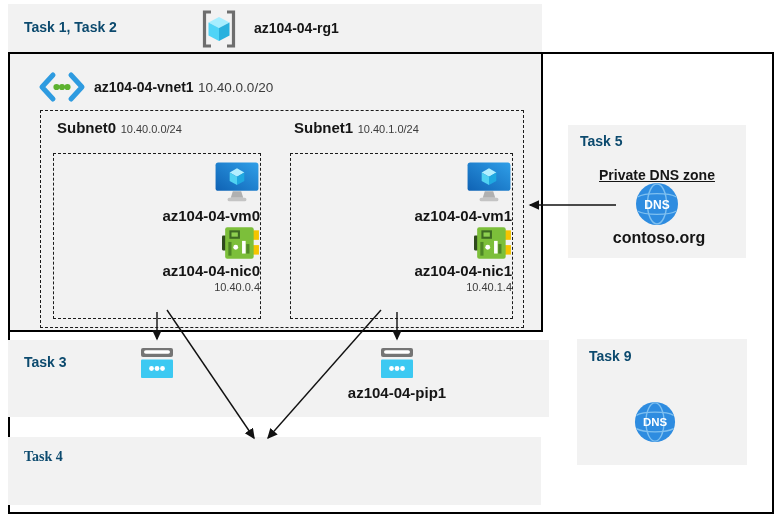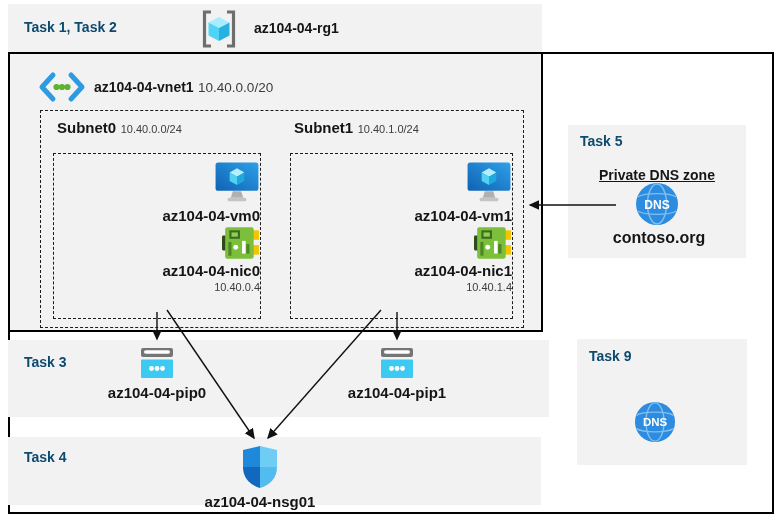--- a/index.html
+++ b/index.html
@@ -150,53 +150,39 @@
       <span style="display:inline-block;">
         <svg width="36" height="34" viewBox="0 0 36 32">
           <rect x="2" y="1" width="32" height="9" rx="2" fill="#757575"></rect>
           <rect x="5" y="3.2" width="26" height="3.6" rx="1.8" fill="#ffffff"></rect>
           <rect x="2" y="12.5" width="32" height="18.5" rx="1" fill="#3cc9f2"></rect>
           <circle cx="12.5" cy="21.5" r="2.4" fill="#ffffff"></circle>
           <circle cx="18" cy="21.5" r="2.4" fill="#ffffff"></circle>
           <circle cx="23.5" cy="21.5" r="2.4" fill="#ffffff"></circle>
         </svg>
       </span>
-      <div class="bname">az104-04-pip0</div>
     </div>
 
     <div class="abs ctr" style="left:329px;top:6px;width:120px;">
       <span style="display:inline-block;">
         <svg width="36" height="34" viewBox="0 0 36 32">
           <rect x="2" y="1" width="32" height="9" rx="2" fill="#757575"></rect>
           <rect x="5" y="3.2" width="26" height="3.6" rx="1.8" fill="#ffffff"></rect>
           <rect x="2" y="12.5" width="32" height="18.5" rx="1" fill="#3cc9f2"></rect>
           <circle cx="12.5" cy="21.5" r="2.4" fill="#ffffff"></circle>
           <circle cx="18" cy="21.5" r="2.4" fill="#ffffff"></circle>
           <circle cx="23.5" cy="21.5" r="2.4" fill="#ffffff"></circle>
         </svg>
       </span>
       <div class="bname">az104-04-pip1</div>
     </div>
   </div>
 
-  <div class="abs gray" style="left:8px;top:437px;width:533px;height:68px;">
+  <div class="abs gray" style="left:8px;top:437px;width:533px;height:68px;font-family:Liberation Serif, serif;">
     <div class="abs task-label" style="left:16px;top:12px;">Task 4</div>
-    <div class="abs ctr" style="left:182px;top:8px;width:140px;">
-      <span style="display:inline-block;">
-        <svg width="36" height="44" viewBox="0 0 36 44">
-          <g clip-path="url(#shieldclip)">
-            <rect x="0" y="0" width="18" height="22" fill="#1e88db"></rect>
-            <rect x="18" y="0" width="18" height="22" fill="#6fcdf5"></rect>
-            <rect x="0" y="22" width="18" height="22" fill="#1268be"></rect>
-            <rect x="18" y="22" width="18" height="22" fill="#52bcef"></rect>
-          </g>
-        </svg>
-      </span>
-      <div class="bname">az104-04-nsg01</div>
-    </div>
   </div>
 
   <div class="abs gray" style="left:568px;top:125px;width:178px;height:133px;">
     <div class="abs task-label" style="left:12px;top:8px;">Task 5</div>
     <div class="abs bname ctr" style="left:0;top:42px;width:178px;font-size:14px;text-decoration:underline;">Private DNS zone</div>
     <div class="abs" style="left:67px;top:57px;">
       <svg width="44" height="44" viewBox="0 0 44 44">
         <circle cx="22" cy="22" r="21" fill="#2e8ce0"></circle>
         <g stroke="#7fc0f0" stroke-width="1.4" fill="none">
           <ellipse cx="22" cy="22" rx="9.5" ry="20"></ellipse>

